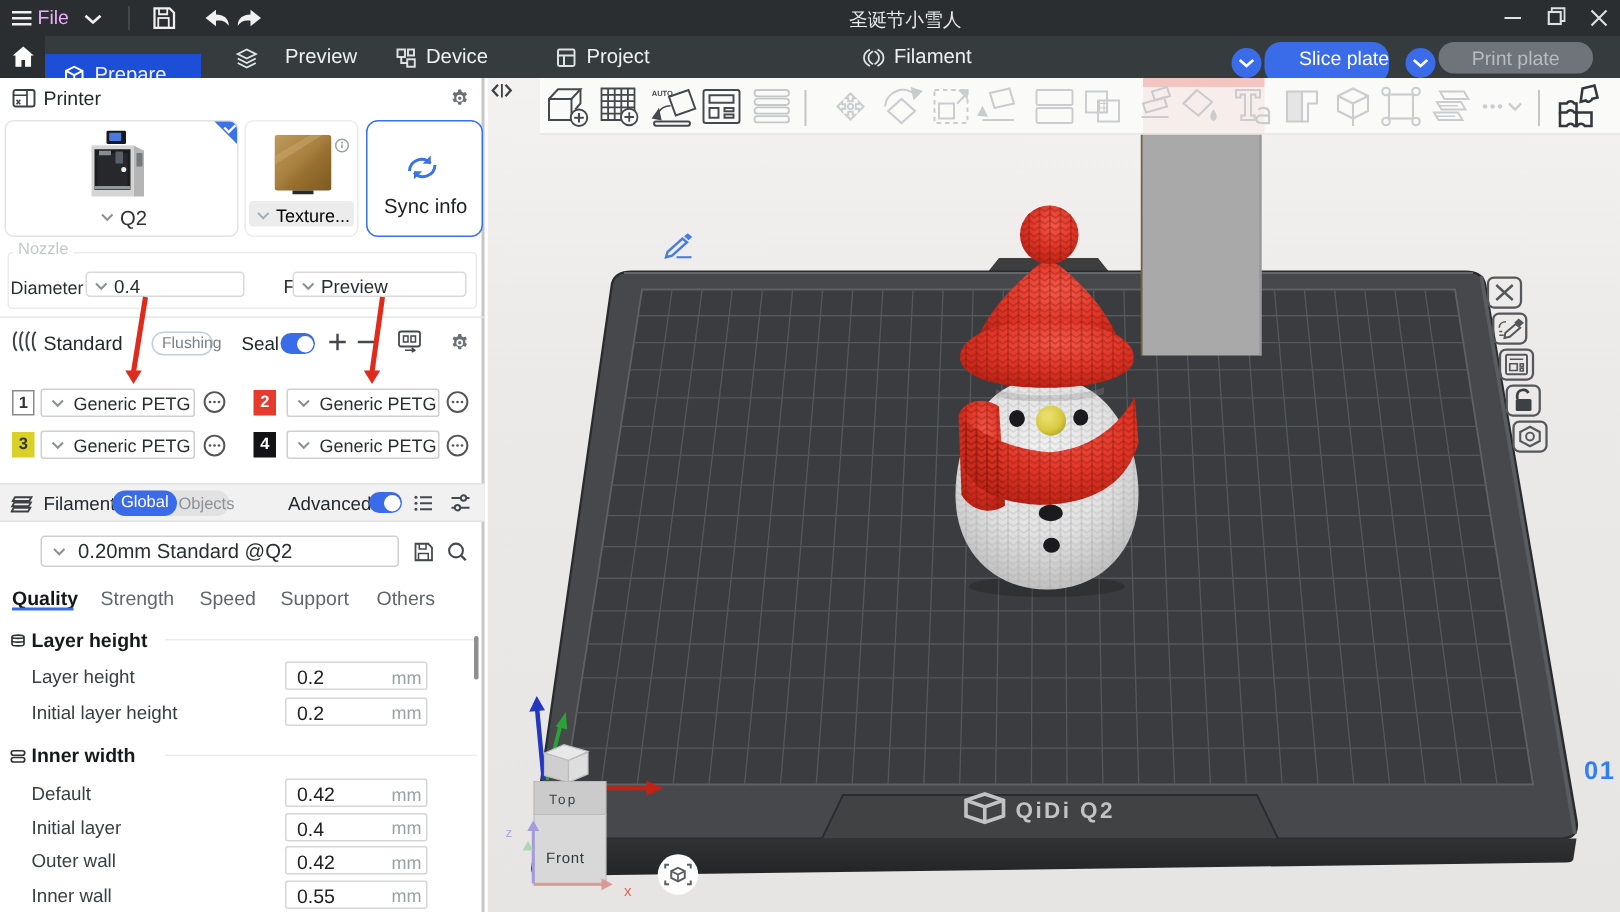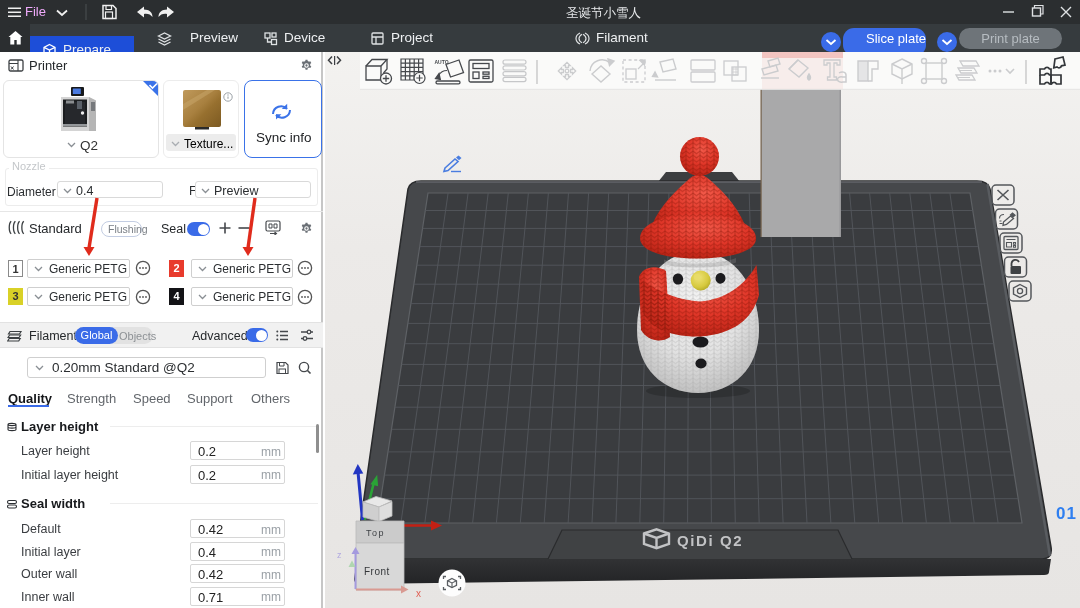--- a/index.html
+++ b/index.html
@@ -357,37 +357,37 @@
   <div class="abs txt" style="left:21px;top:415.5px;font-size:12.5px;color:#3a3d41;">Initial layer height</div>
   <div class="abs" style="left:190px;top:412.5px;width:95px;height:19px;border:1px solid #d6d6d6;border-radius:2px;background:#fff;"></div>
   <div class="abs txt" style="left:198px;top:415.5px;font-size:13px;color:#222;">0.2</div>
   <div class="abs txt" style="left:261px;top:416.0px;font-size:12px;color:#9aa0a6;">mm</div>
   <svg class="abs" style="left:6px;top:446px;" width="12" height="12" viewBox="0 0 12 12">
       <g stroke="#2c2f33" stroke-width="1.1" fill="none">
         <rect x="1.5" y="2.5" width="9" height="3" rx="1.5"></rect>
         <rect x="1.5" y="7" width="9" height="3" rx="1.5"></rect>
       </g>
     </svg>
-  <div class="abs txt" style="left:21px;top:444px;font-size:13px;font-weight:bold;color:#17191c;">Seal width</div>
+  <div class="abs txt" style="left:21px;top:444px;font-size:13px;font-weight:bold;color:#17191c;">Inner width</div>
   <div class="abs" style="left:110px;top:451px;width:208px;height:1px;background:#ededed;"></div>
   <div class="abs txt" style="left:21px;top:470px;font-size:12.5px;color:#3a3d41;">Default</div>
   <div class="abs" style="left:190px;top:467px;width:95px;height:19px;border:1px solid #d6d6d6;border-radius:2px;background:#fff;"></div>
   <div class="abs txt" style="left:198px;top:470px;font-size:13px;color:#222;">0.42</div>
   <div class="abs txt" style="left:261px;top:470.5px;font-size:12px;color:#9aa0a6;">mm</div>
   <div class="abs txt" style="left:21px;top:492.5px;font-size:12.5px;color:#3a3d41;">Initial layer</div>
   <div class="abs" style="left:190px;top:489.5px;width:95px;height:19px;border:1px solid #d6d6d6;border-radius:2px;background:#fff;"></div>
   <div class="abs txt" style="left:198px;top:492.5px;font-size:13px;color:#222;">0.4</div>
   <div class="abs txt" style="left:261px;top:493.0px;font-size:12px;color:#9aa0a6;">mm</div>
   <div class="abs txt" style="left:21px;top:515px;font-size:12.5px;color:#3a3d41;">Outer wall</div>
   <div class="abs" style="left:190px;top:512px;width:95px;height:19px;border:1px solid #d6d6d6;border-radius:2px;background:#fff;"></div>
   <div class="abs txt" style="left:198px;top:515px;font-size:13px;color:#222;">0.42</div>
   <div class="abs txt" style="left:261px;top:515.5px;font-size:12px;color:#9aa0a6;">mm</div>
   <div class="abs txt" style="left:21px;top:537.5px;font-size:12.5px;color:#3a3d41;">Inner wall</div>
   <div class="abs" style="left:190px;top:534.5px;width:95px;height:19px;border:1px solid #d6d6d6;border-radius:2px;background:#fff;"></div>
-  <div class="abs txt" style="left:198px;top:537.5px;font-size:13px;color:#222;">0.71</div>
+  <div class="abs txt" style="left:198px;top:537.5px;font-size:13px;color:#222;">0.55</div>
   <div class="abs txt" style="left:261px;top:538.0px;font-size:12px;color:#9aa0a6;">mm</div>
     <div class="abs" style="left:316px;top:372px;width:3px;height:29px;background:#8f8f8f;border-radius:2px;"></div>
   </div>
 <svg class="abs" style="left:325px;top:52px;" width="755" height="556" viewBox="325 52 755 556">
 <defs>
   <linearGradient id="vbg" x1="0" y1="0" x2="0" y2="1">
     <stop offset="0" stop-color="#f3f2f0"></stop>
         <stop offset="0.35" stop-color="#eceae8"></stop>
         <stop offset="1" stop-color="#e7e5e3"></stop>
   </linearGradient>

